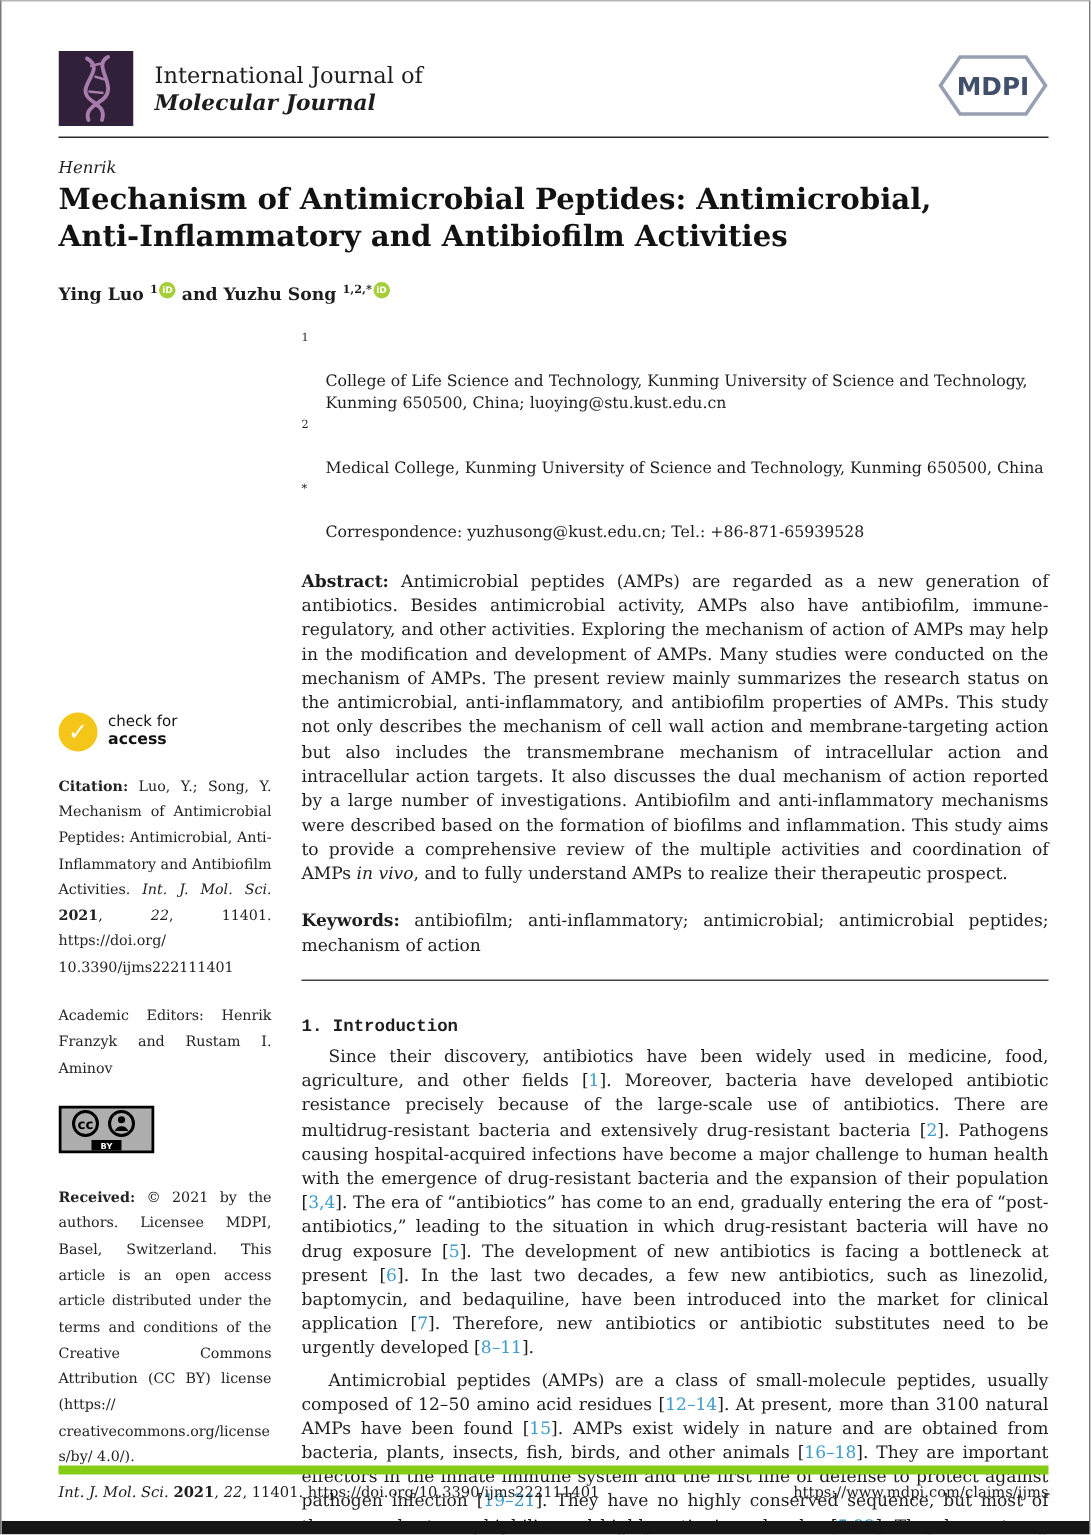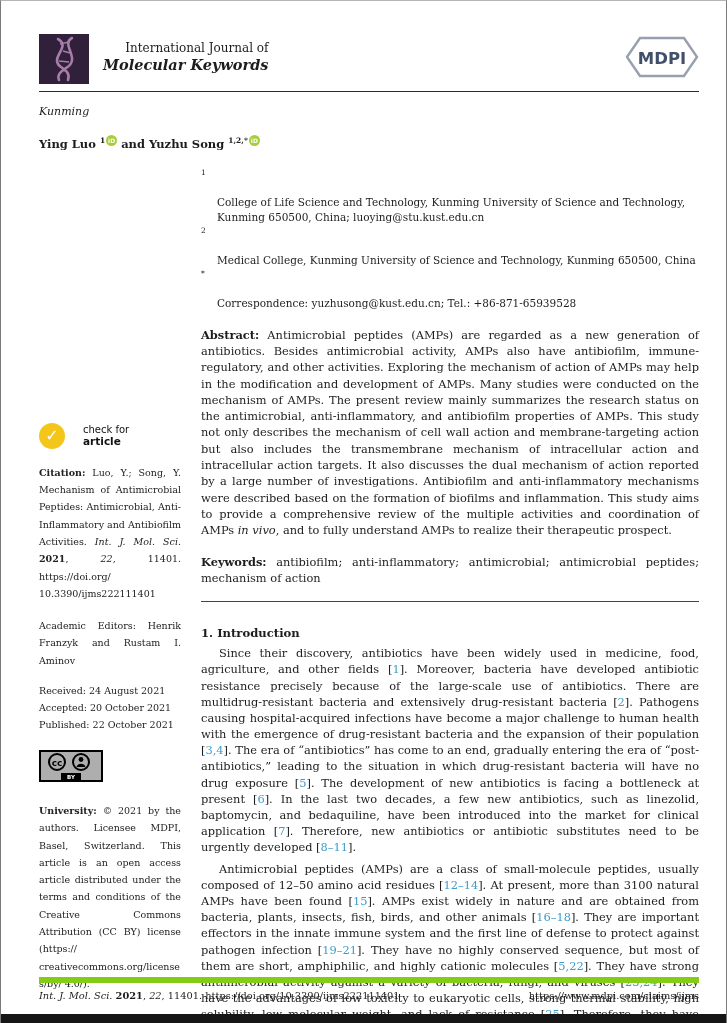--- a/index.html
+++ b/index.html
@@ -6,21 +6,21 @@
   .page{
     position:relative;width:727px;height:1023px;background:#fff;
     box-sizing:border-box;border-left:1px solid #7a7a7a;border-right:1px solid #7a7a7a;border-top:1px solid #b5b5b5;
     font-family:"DejaVu Serif","Liberation Serif",serif;color:#1d1d1d;overflow:hidden;
   }
   .content{position:absolute;left:38px;right:27px;top:33px;}
   
   .hdr{display:flex;align-items:flex-start;}
   .hdr-logo{width:50px;height:50px;flex:0 0 auto;}
   .hdr-journal{margin-left:14px;padding-top:7px;line-height:1.25;}
-  .j1{font-size:12px;text-align:right;}
+  .j1{font-size:15px;text-align:right;}
   .j2{font-size:14.5px;font-weight:bold;font-style:italic;}
   .hdr-spacer{flex:1;}
   .mdpi{width:74px;height:42px;margin-top:2px;}
   .hdr-rule{border:none;border-top:1.5px solid #2b2b2b;margin:7px 0 0 0;}
   
   .review{font-style:italic;font-size:11px;margin-top:13px;}
   .title{font-size:19.5px;font-weight:bold;line-height:1.28;margin-top:3px;max-width:620px;color:#121212;}
   .authors{margin-top:17px;font-size:11.5px;font-weight:bold;}
   .authors sup{font-size:7.5px;}
   .orcid{display:inline-block;width:11px;height:11px;border-radius:50%;background:#a6ce39;color:#fff;
@@ -28,35 +28,35 @@
     vertical-align:super;margin-left:1px;}
   
   .cols{display:flex;margin-top:16px;}
   .side{width:142px;flex:0 0 auto;padding-top:256px;font-size:9.5px;line-height:1.82;color:#222;
     overflow-wrap:break-word;word-break:break-word;}
   .main{flex:1;margin-left:20px;}
   
   .chk{display:flex;align-items:center;cursor:pointer;}
   .chk-circle{width:26px;height:26px;border-radius:50%;background:#f5c61a;color:#fff;text-align:center;
     line-height:26px;font-size:16px;font-weight:bold;font-family:"DejaVu Sans",sans-serif;flex:0 0 auto;}
-  .chk-txt{margin-left:18px;font-family:"DejaVu Sans","Liberation Sans",sans-serif;font-size:10px;line-height:1.15;color:#111;}
+  .chk-txt{margin-left:7px;font-family:"DejaVu Sans","Liberation Sans",sans-serif;font-size:10px;line-height:1.15;color:#111;}
   .chk-txt b{font-size:10.5px;}
   .side-block{margin-top:15px;text-align:justify;}
   .side-block.tight{margin-top:13px;}
   .side-line{line-height:1.82;}
   .ccbadge{margin-top:16px;}
   
   .affils{font-size:10.5px;line-height:1.45;}
   .affil{display:flex;}
   .affil .mk{width:16px;flex:0 0 auto;font-size:7.5px;vertical-align:super;padding-top:1px;}
   .affil .tx{flex:1;margin-top:28px;}
   .abstract{margin-top:15px;font-size:11.4px;line-height:1.43;text-align:justify;}
   .keywords{margin-top:15px;font-size:11.4px;line-height:1.43;text-align:justify;}
   .kw-rule{border:none;border-top:1px solid #444;margin:15px 0 0 0;}
-  .sec-h{margin-top:24px;font-size:11.6px;font-weight:bold;}
+  .sec-h{margin-top:24px;font-size:11.6px;font-weight:bold;font-family:Liberation Mono, monospace;}
   .para{font-size:11.4px;line-height:1.42;text-align:justify;text-indent:18px;margin:5px 0 0 0;}
   .ref{color:#3f9dc9;}
   
   .footer{position:absolute;left:38px;right:27px;bottom:22px;border-top:6px solid #84cc16;padding-top:7px;
     display:flex;font-size:9.8px;color:#1d1d1d;}
   .footer .fl{flex:1;}
   .footer .fr{text-align:right;}
   .page-bottom-bar{position:absolute;left:0;right:0;bottom:0;height:9px;background:#161616;}
   em{font-style:italic;}
 </style>
@@ -75,66 +75,62 @@
         </g>
         <g stroke="#a87cab" stroke-width="1.6">
           <line x1="21" y1="10" x2="30" y2="8"></line>
           <line x1="24" y1="17" x2="31" y2="19"></line>
           <line x1="20" y1="27" x2="30" y2="28"></line>
           <line x1="23" y1="36" x2="27" y2="37"></line>
         </g>
       </svg>
       <div class="hdr-journal">
         <div class="j1">International Journal of</div>
-        <div class="j2">Molecular Keywords</div>
+        <div class="j2">Molecular Journal</div>
       </div>
       <div class="hdr-spacer"></div>
       <svg class="mdpi" viewBox="0 0 74 42">
         <polygon points="15,2 59,2 72,21 59,40 15,40 2,21" fill="none" stroke="#97a0b0" stroke-width="2.4"></polygon>
         <text x="37" y="27.5" text-anchor="middle" font-family="DejaVu Sans, sans-serif" font-size="16.5" font-weight="bold" fill="#414f6b">MDPI</text>
       </svg>
     </div>
     <hr class="hdr-rule">
 
-    <div class="review">Kunming</div>
+    <div class="review">Henrik</div>
+    <div class="title">Mechanism of Antimicrobial Peptides: Antimicrobial, Anti-Inflammatory and Antibiofilm Activities</div>
     <div class="authors">
       <span>Ying Luo</span>
       <sup>1</sup><span class="orcid">iD</span>
       <span>and</span>
       <span>Yuzhu Song</span>
       <sup>1,2,*</sup><span class="orcid">iD</span>
     </div>
 
     <div class="cols">
       <div class="side">
         <div class="chk">
           <div class="chk-circle">✓</div>
           <div class="chk-txt">
             <div>check for</div>
-            <b>article</b>
+            <b>access</b>
           </div>
         </div>
         <div class="side-block"><b>Citation:</b> Luo, Y.; Song, Y. Mechanism of Antimicrobial Peptides: Antimicrobial, Anti-Inflammatory and Antibiofilm Activities. <em>Int. J. Mol. Sci.</em> <b>2021</b>, <em>22</em>, 11401. https://doi.org/ 10.3390/ijms222111401</div>
         <div class="side-block">Academic Editors: Henrik Franzyk and Rustam I. Aminov</div>
-        <div class="side-block tight">
-          <div class="side-line">Received: 24 August 2021</div>
-          <div class="side-line">Accepted: 20 October 2021</div>
-          <div class="side-line">Published: 22 October 2021</div>
-        </div>
         <svg class="ccbadge" width="64" height="32" viewBox="0 0 64 32">
           <rect x="1" y="1" width="62" height="30" fill="#aeaeae" stroke="#000" stroke-width="2"></rect>
           <circle cx="18" cy="12" r="8" fill="none" stroke="#000" stroke-width="2"></circle>
           <text x="18" y="15.5" text-anchor="middle" font-family="DejaVu Sans, sans-serif" font-size="9" font-weight="bold" fill="#000">cc</text>
           <circle cx="42" cy="12" r="8" fill="none" stroke="#000" stroke-width="2"></circle>
           <circle cx="42" cy="9.5" r="2.4" fill="#000"></circle>
           <path d="M37.5 17 a4.8 4.8 0 0 1 9 0 z" fill="#000"></path>
           <rect x="22" y="23" width="20" height="7" fill="#000"></rect>
           <text x="32" y="28.8" text-anchor="middle" font-family="DejaVu Sans, sans-serif" font-size="5.5" font-weight="bold" fill="#fff">BY</text>
         </svg>
-        <div class="side-block"><b>University:</b> © 2021 by the authors. Licensee MDPI, Basel, Switzerland. This article is an open access article distributed under the terms and conditions of the Creative Commons Attribution (CC BY) license (https:// creativecommons.org/licenses/by/ 4.0/).</div>
+        <div class="side-block"><b>Received:</b> © 2021 by the authors. Licensee MDPI, Basel, Switzerland. This article is an open access article distributed under the terms and conditions of the Creative Commons Attribution (CC BY) license (https:// creativecommons.org/licenses/by/ 4.0/).</div>
       </div>
 
       <div class="main">
         <div class="affils">
           <div class="affil">
             <span class="mk">1</span>
             <span class="tx">College of Life Science and Technology, Kunming University of Science and Technology, Kunming 650500, China; luoying@stu.kust.edu.cn</span>
           </div>
           <div class="affil">
             <span class="mk">2</span>

